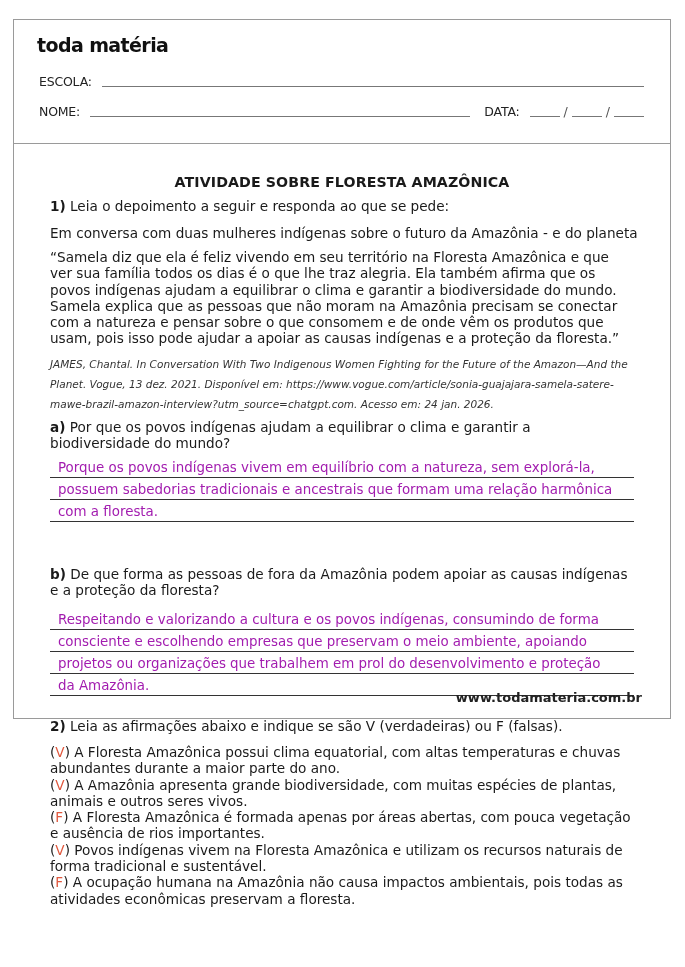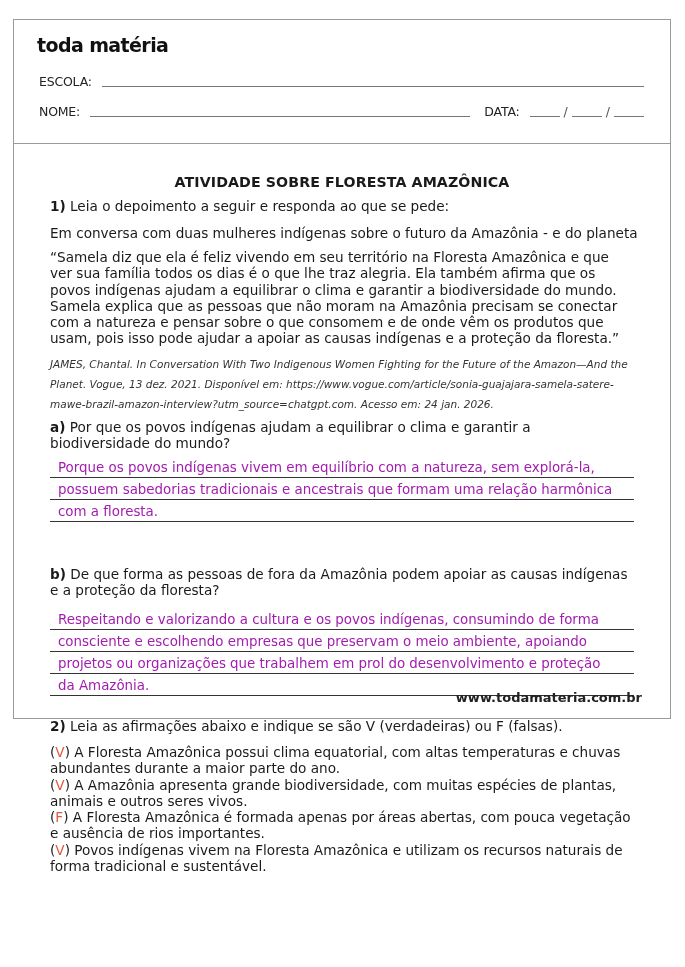--- a/index.html
+++ b/index.html
@@ -123,17 +123,18 @@
     <div class="block q2">
       <span class="q-num">2)</span>
       <span>Leia as afirmações abaixo e indique se são V (verdadeiras) ou F (falsas).</span>
     </div>
 
     <div class="tf-list">
       <p class="tf-item">(<span class="tf-mark">V</span>) <span>A Floresta Amazônica possui clima equatorial, com altas temperaturas e chuvas abundantes durante a maior parte do ano.</span></p>
       <p class="tf-item">(<span class="tf-mark">V</span>) <span>A Amazônia apresenta grande biodiversidade, com muitas espécies de plantas, animais e outros seres vivos.</span></p>
       <p class="tf-item">(<span class="tf-mark">F</span>) <span>A Floresta Amazônica é formada apenas por áreas abertas, com pouca vegetação e ausência de rios importantes.</span></p>
       <p class="tf-item">(<span class="tf-mark">V</span>) <span>Povos indígenas vivem na Floresta Amazônica e utilizam os recursos naturais de forma tradicional e sustentável.</span></p>
+      <p class="tf-item">(<span class="tf-mark">F</span>) <span>A ocupação humana na Amazônia não causa impactos ambientais, pois todas as atividades econômicas preservam a floresta.</span></p>
     </div>
   </div>
 
   <div class="site">www.todamateria.com.br</div>
 </div>
 
 </body></html>

